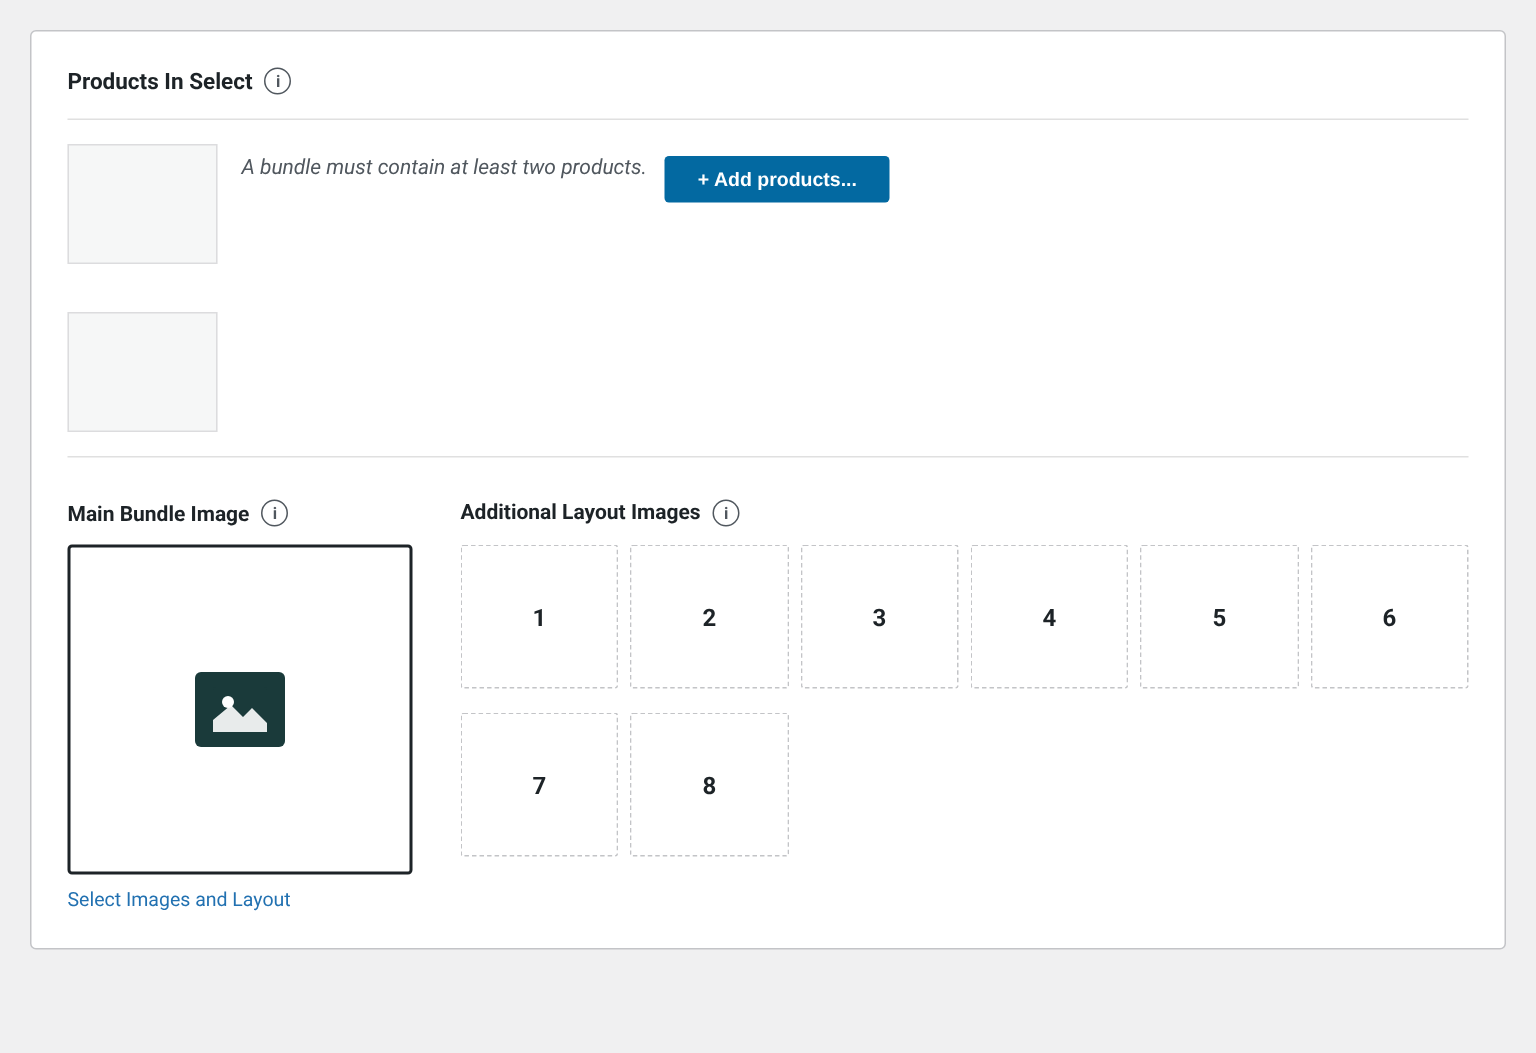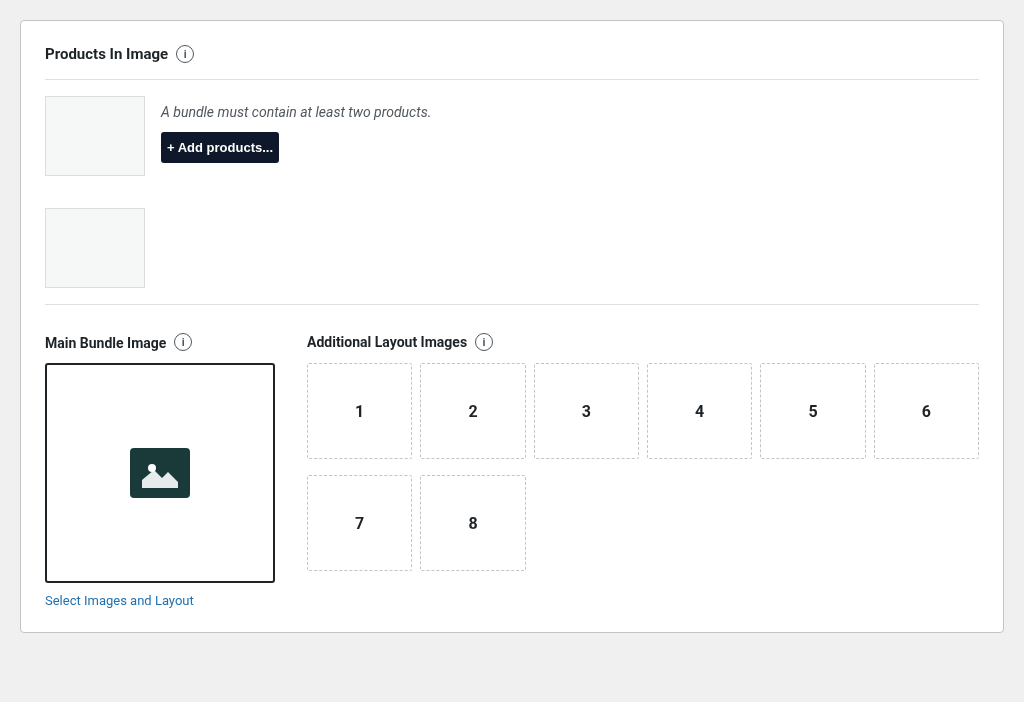--- a/index.html
+++ b/index.html
@@ -68,37 +68,37 @@
     .product-thumb {
       width: 100px;
       height: 80px;
       background: #f6f7f7;
       border: 1px solid #dcdcde;
       flex-shrink: 0;
     }
 
     .product-info {
       display: flex;
-      flex-direction: column;
+      flex-direction: row;
       gap: 12px;
       justify-content: flex-start;
       padding-top: 8px;
     }
 
     .bundle-note {
       font-style: italic;
       color: #50575e;
       font-size: 14px;
     }
 
     .add-products-btn {
-      background: #0f172a;
+      background: #0369a1;
       color: #fff;
       border: none;
-      padding: 8px 6px;
+      padding: 8px 22px;
       font-size: 13px;
       font-weight: 600;
       border-radius: 3px;
       cursor: pointer;
       display: inline-block;
       width: fit-content;
     }
 
     .empty-row {
       display: flex;
@@ -246,21 +246,21 @@
       flex-direction: column;
       gap: 8px;
     }
   </style>
 </head>
 <body>
 
 <div class="card">
 
   <div class="section-header">
-    <span>Products In Image</span>
+    <span>Products In Select</span>
     <span class="info-icon">
       <span>i</span>
     </span>
   </div>
 
   <div class="product-row">
     <div class="product-thumb"></div>
     <div class="product-info">
       <span class="bundle-note">A bundle must contain at least two products.</span>
       <button class="add-products-btn">+ Add products...</button>

